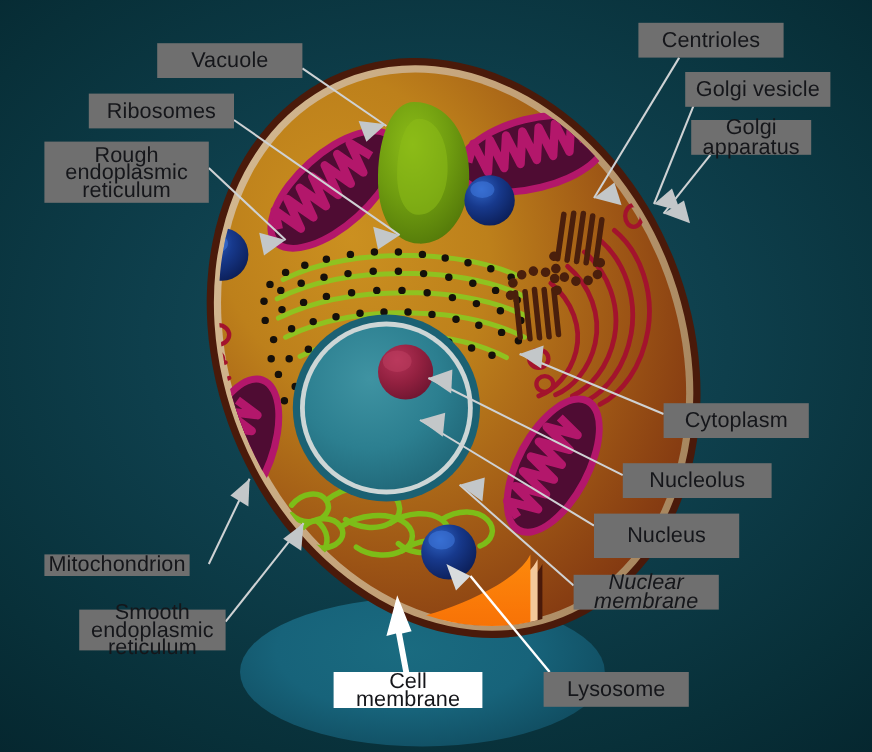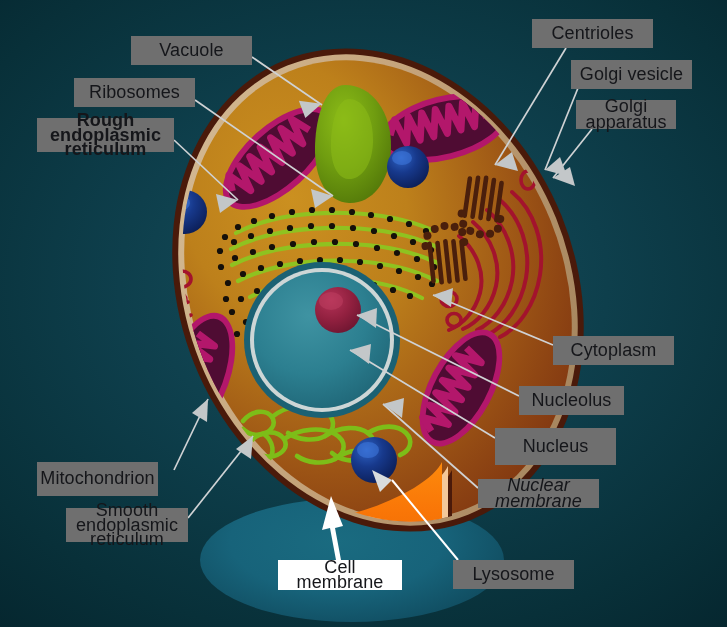--- a/index.html
+++ b/index.html
@@ -337,48 +337,48 @@
   </svg>
   </div>
 
   <div id="labels-layer">
       <div class="lbl" style="left: 131px; top: 36px; width: 121px; height: 29px;">
         <span>Vacuole</span>
       </div>
       <div class="lbl" style="left: 74px; top: 78px; width: 121px; height: 29px;">
         <span>Ribosomes</span>
       </div>
-      <div class="lbl two" style="left: 37px; top: 118px; width: 137px; height: 34px; font-weight: bold;">
+      <div class="lbl two" style="left: 37px; top: 118px; width: 137px; height: 51px;">
         <span>Rough endoplasmic reticulum</span>
       </div>
       <div class="lbl" style="left: 532px; top: 19px; width: 121px; height: 29px;">
         <span>Centrioles</span>
       </div>
       <div class="lbl" style="left: 571px; top: 60px; width: 121px; height: 29px;">
         <span>Golgi vesicle</span>
       </div>
       <div class="lbl" style="left: 576px; top: 100px; width: 100px; height: 29px;">
         <span>Golgi apparatus</span>
       </div>
       <div class="lbl" style="left: 553px; top: 336px; width: 121px; height: 29px;">
         <span>Cytoplasm</span>
       </div>
-      <div class="lbl" style="left: 519px; top: 386px; width: 105px; height: 29px;">
+      <div class="lbl" style="left: 519px; top: 386px; width: 124px; height: 29px;">
         <span>Nucleolus</span>
       </div>
       <div class="lbl" style="left: 495px; top: 428px; width: 121px; height: 37px;">
         <span>Nucleus</span>
       </div>
       <div class="lbl" style="left: 478px; top: 479px; width: 121px; height: 29px; font-style: italic;">
         <span>Nuclear membrane</span>
       </div>
       <div class="lbl" style="left: 453px; top: 560px; width: 121px; height: 29px;">
         <span>Lysosome</span>
       </div>
-      <div class="lbl" style="left: 37px; top: 462px; width: 121px; height: 34px;">
+      <div class="lbl" style="left: 37px; top: 462px; width: 121px; height: 18px;">
         <span>Mitochondrion</span>
       </div>
       <div class="lbl two" style="left: 66px; top: 508px; width: 122px; height: 34px;">
         <span>Smooth endoplasmic reticulum</span>
       </div>
       <div class="lbl white" style="left: 278px; top: 560px; width: 124px; height: 30px;">
         <span>Cell membrane</span>
       </div>
     </div>
 

